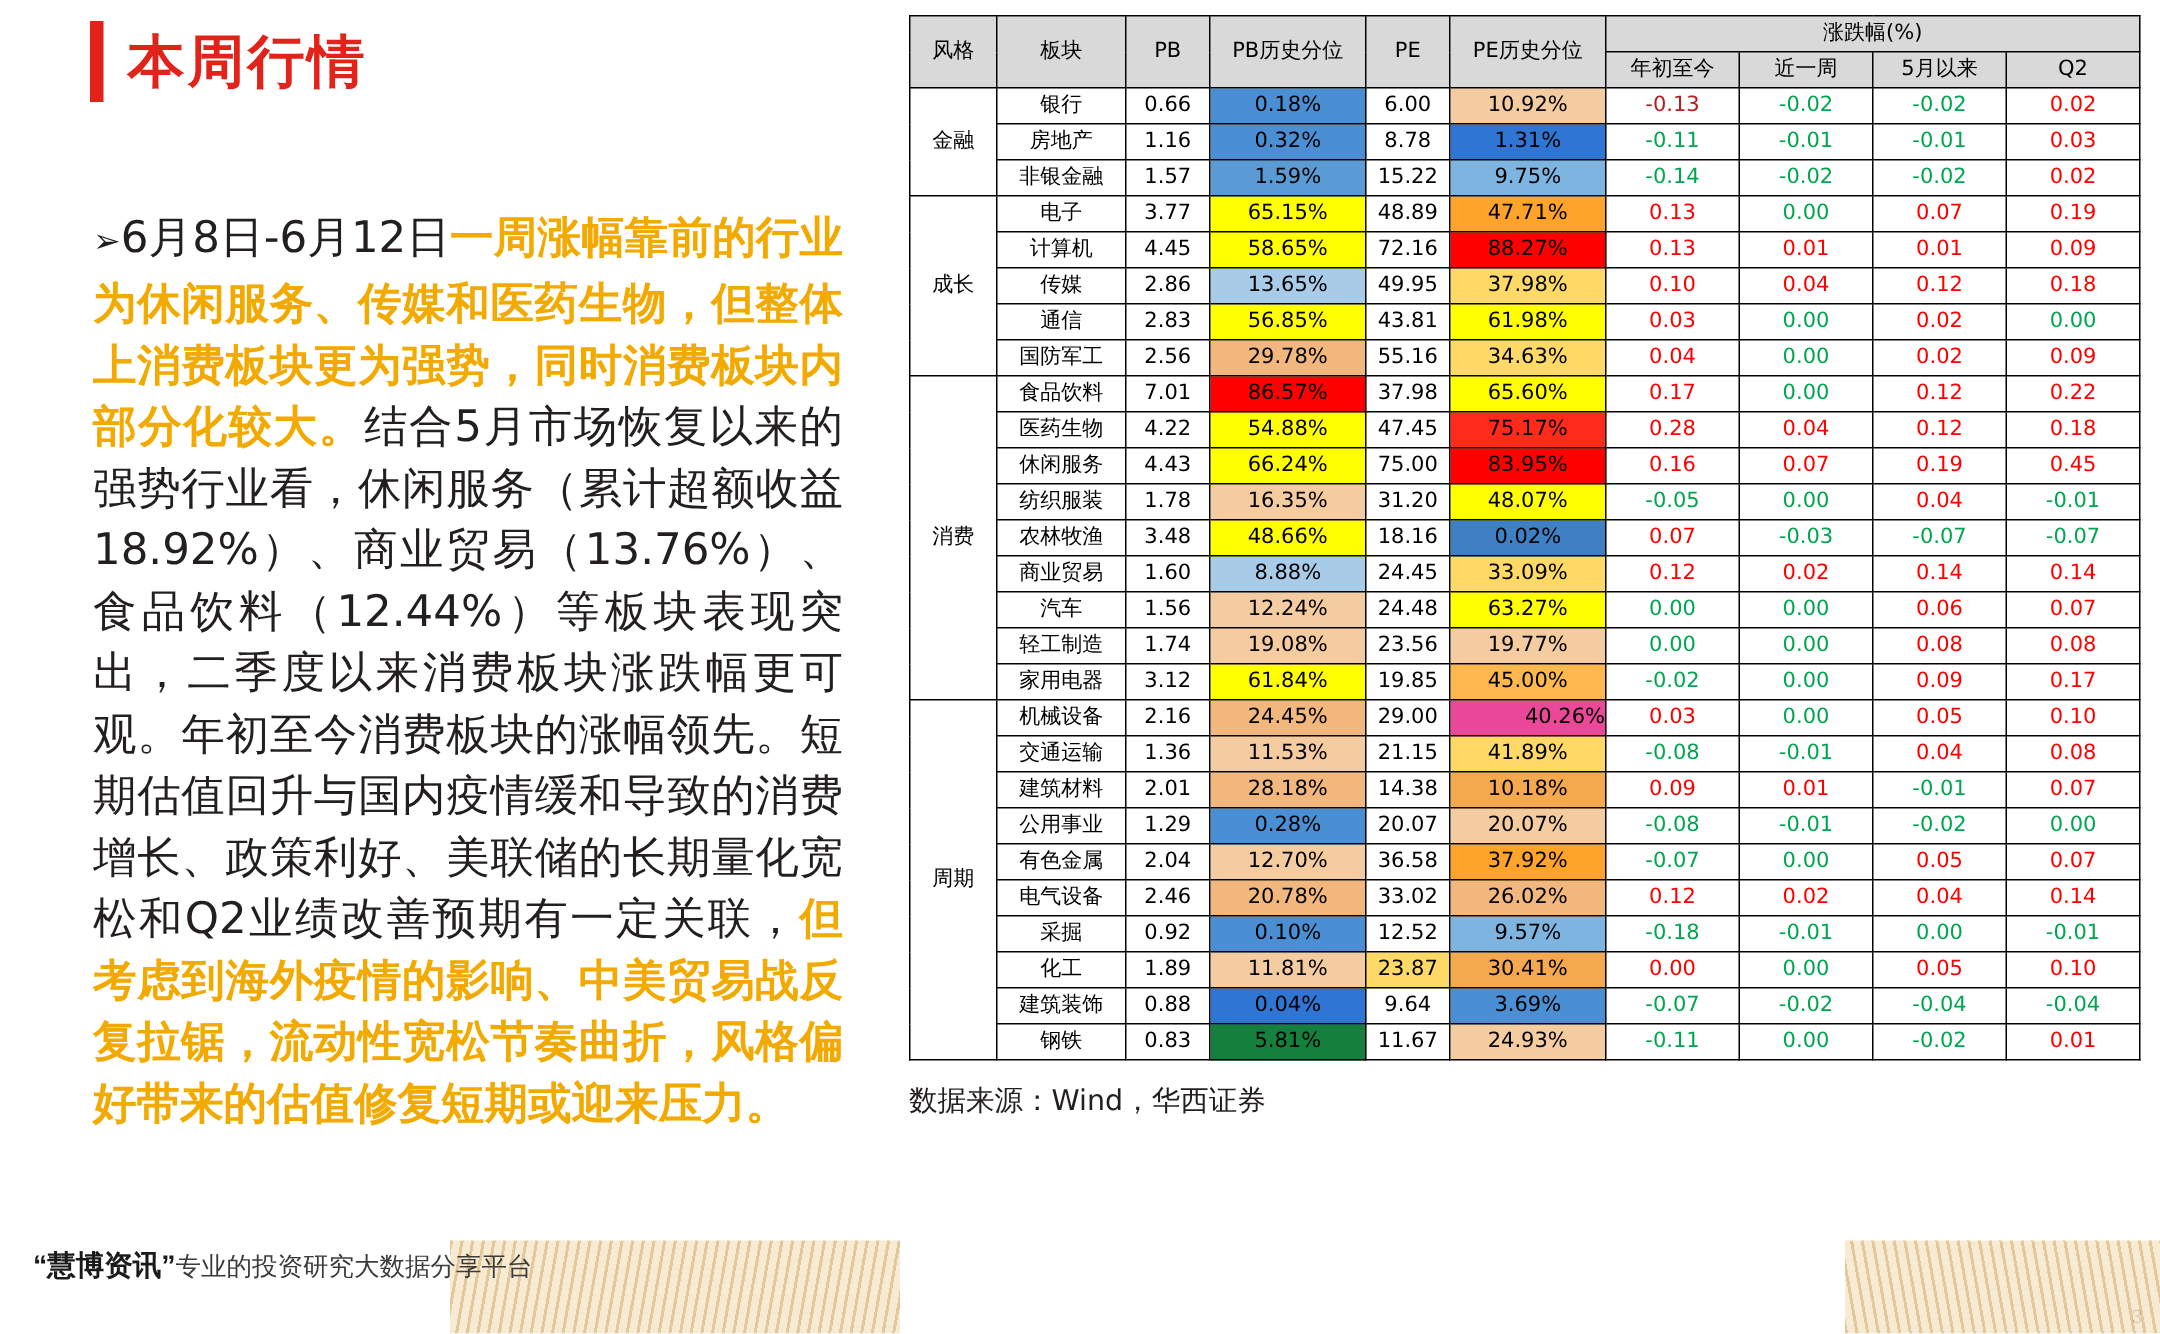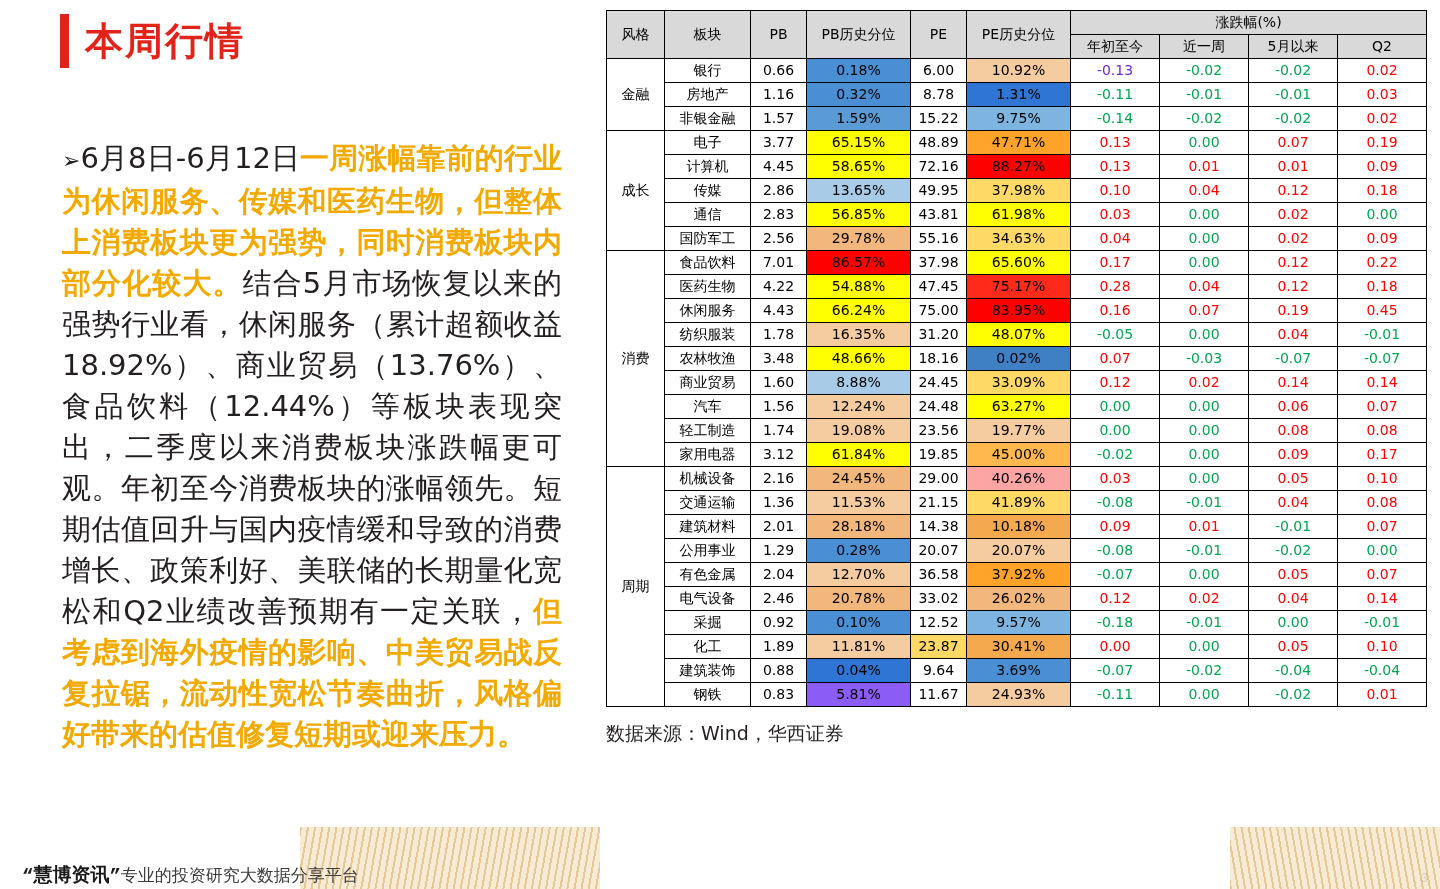--- a/index.html
+++ b/index.html
@@ -26,22 +26,22 @@
   }
   .body-text{
     position:absolute;left:62px;top:138px;width:500px;
     font-size:29px;line-height:41px;color:#231f20;text-align:justify;
     font-family:"DejaVu Sans","Liberation Sans",sans-serif;
   }
   .hl{color:#f2a900;font-weight:bold;}
   .arrow{color:#231f20;font-size:22px;}
   
   .footer-logo{
-    position:absolute;left:22px;bottom:1px;font-size:17px;color:#3b3b3b;
-    font-family:Liberation Mono, monospace;white-space:nowrap;
+    position:absolute;left:22px;bottom:32px;font-size:17px;color:#3b3b3b;
+    font-family:Liberation Sans, sans-serif;white-space:nowrap;
   }
   .footer-logo .brand{font-weight:bold;color:#1a1a1a;font-size:19px;}
   .footer-deco{
     position:absolute;left:300px;bottom:0;width:300px;height:62px;
     background:repeating-linear-gradient(100deg,#d9b679 0 2px,#f4e4c4 2px 7px);
     opacity:.75;
   }
   .footer-deco-r{
     position:absolute;right:0;bottom:0;width:210px;height:62px;
     background:repeating-linear-gradient(80deg,#d9b679 0 2px,#f4e4c4 2px 7px);
@@ -134,21 +134,21 @@
       </tr>
     </thead>
     <tbody id="table-body">
         <tr>
           <td class="style-cell" rowspan="3">金融</td>
           <td class="sector">银行</td>
           <td class="num">0.66</td>
           <td class="num" style="background: rgb(74, 143, 212);">0.18%</td>
           <td class="num">6.00</td>
           <td class="num" style="background: rgb(245, 203, 160);">10.92%</td>
-          <td class="num" style="color: #6d28d9;">-0.13</td>
+          <td class="num" style="color: #b91c1c;">-0.13</td>
           <td class="num" style="color: rgb(0, 166, 80);">-0.02</td>
           <td class="num" style="color: rgb(0, 166, 80);">-0.02</td>
           <td class="num" style="color: rgb(255, 0, 0);">0.02</td>
         </tr>
         <tr>
           <td class="sector">房地产</td>
           <td class="num">1.16</td>
           <td class="num" style="background: rgb(74, 143, 212);">0.32%</td>
           <td class="num">8.78</td>
           <td class="num" style="background: rgb(46, 117, 212);">1.31%</td>
@@ -323,21 +323,21 @@
           <td class="num" style="color: rgb(0, 166, 80);">0.00</td>
           <td class="num" style="color: rgb(255, 0, 0);">0.09</td>
           <td class="num" style="color: rgb(255, 0, 0);">0.17</td>
         </tr>
         <tr>
           <td class="style-cell" rowspan="10">周期</td>
           <td class="sector">机械设备</td>
           <td class="num">2.16</td>
           <td class="num" style="background: rgb(242, 183, 124);">24.45%</td>
           <td class="num">29.00</td>
-          <td class="num" style="background: #fca5a5;">40.26%</td>
+          <td class="num" style="background: #ec4899; text-align: right;">40.26%</td>
           <td class="num" style="color: rgb(255, 0, 0);">0.03</td>
           <td class="num" style="color: rgb(0, 166, 80);">0.00</td>
           <td class="num" style="color: rgb(255, 0, 0);">0.05</td>
           <td class="num" style="color: rgb(255, 0, 0);">0.10</td>
         </tr>
         <tr>
           <td class="sector">交通运输</td>
           <td class="num">1.36</td>
           <td class="num" style="background: rgb(245, 203, 160);">11.53%</td>
           <td class="num">21.15</td>
@@ -420,21 +420,21 @@
           <td class="num">9.64</td>
           <td class="num" style="background: rgb(74, 143, 212);">3.69%</td>
           <td class="num" style="color: rgb(0, 166, 80);">-0.07</td>
           <td class="num" style="color: rgb(0, 166, 80);">-0.02</td>
           <td class="num" style="color: rgb(0, 166, 80);">-0.04</td>
           <td class="num" style="color: rgb(0, 166, 80);">-0.04</td>
         </tr>
         <tr>
           <td class="sector">钢铁</td>
           <td class="num">0.83</td>
-          <td class="num" style="background: #8b5cf6;">5.81%</td>
+          <td class="num" style="background: #15803d;">5.81%</td>
           <td class="num">11.67</td>
           <td class="num" style="background: rgb(245, 203, 160);">24.93%</td>
           <td class="num" style="color: rgb(0, 166, 80);">-0.11</td>
           <td class="num" style="color: rgb(0, 166, 80);">0.00</td>
           <td class="num" style="color: rgb(0, 166, 80);">-0.02</td>
           <td class="num" style="color: rgb(255, 0, 0);">0.01</td>
         </tr>
       </tbody>
   </table>
 

